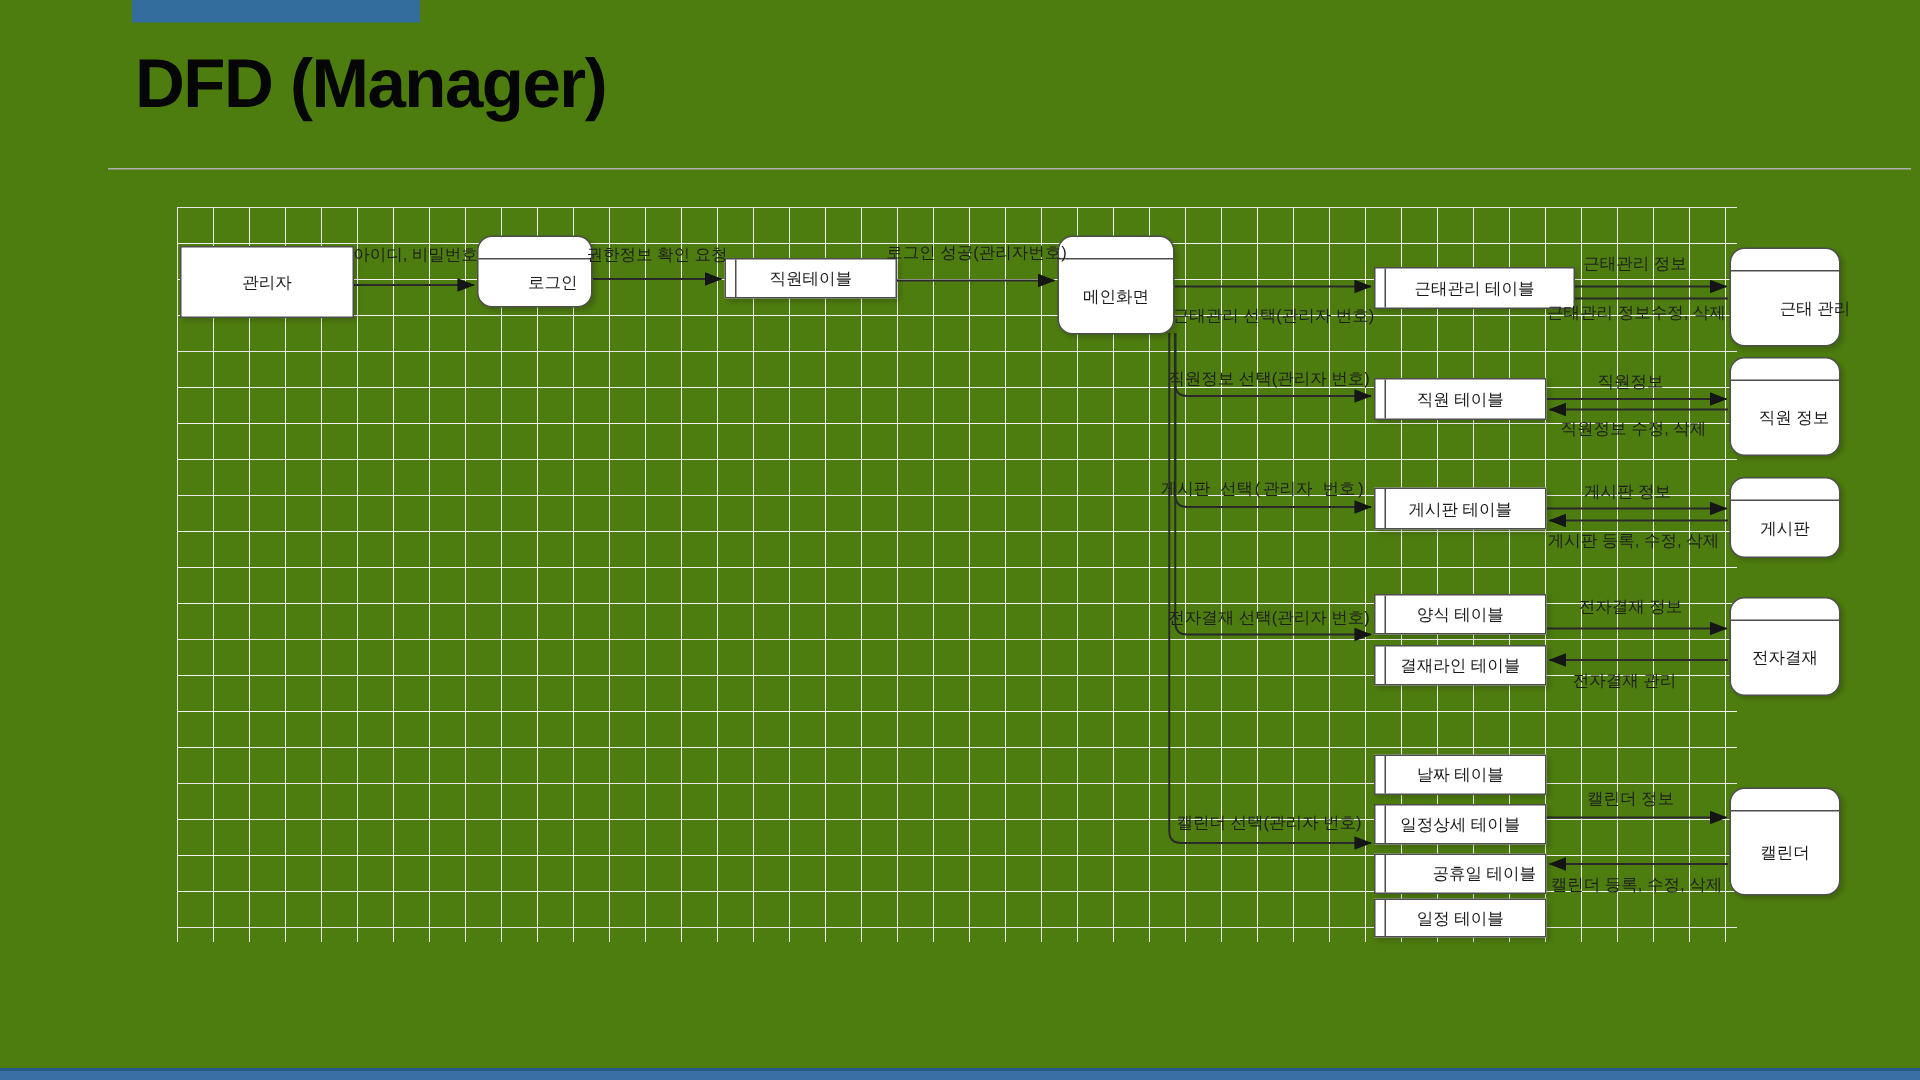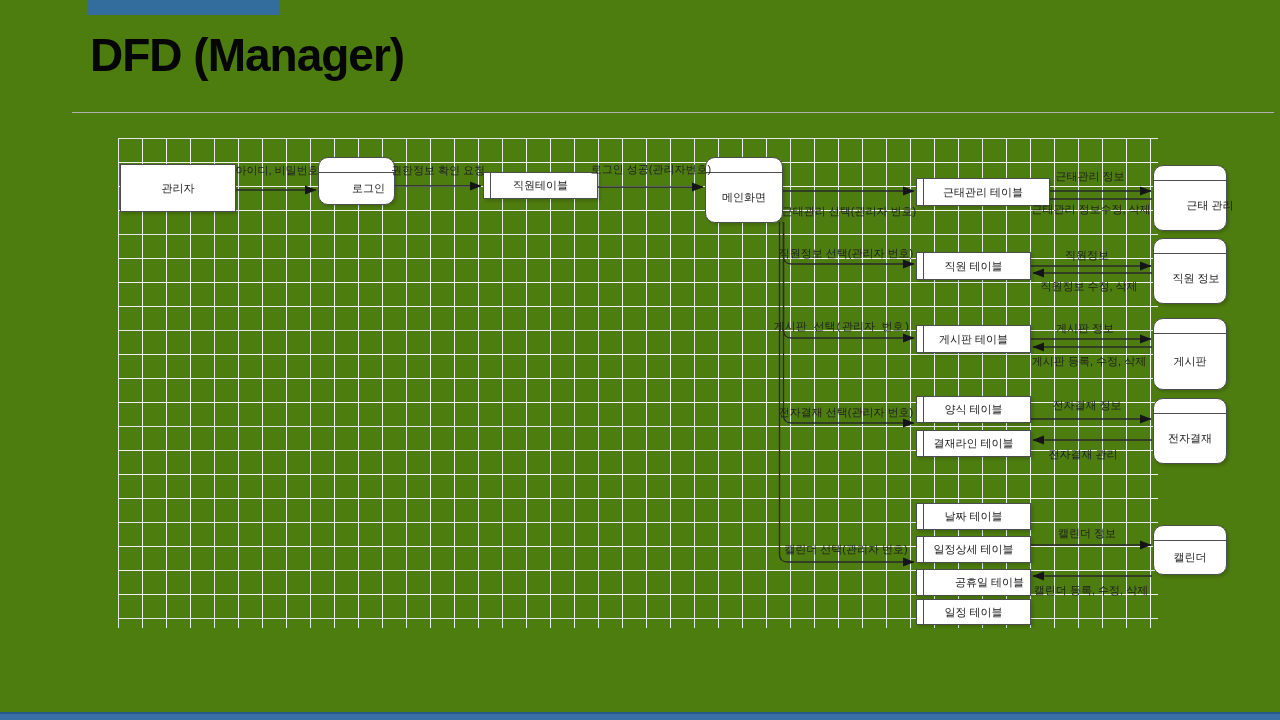--- a/index.html
+++ b/index.html
@@ -140,29 +140,29 @@
           <span class="nlabel">일정 테이블</span>
         </div>
         <div class="node process" style="left: 1153px; top: 165px; width: 74px; height: 66px; padding-left: 40px;">
           <div class="band"></div>
           <span class="nlabel">근태 관리</span>
         </div>
         <div class="node process" style="left: 1153px; top: 238px; width: 74px; height: 66px; padding-left: 12px;">
           <div class="band"></div>
           <span class="nlabel">직원 정보</span>
         </div>
-        <div class="node process" style="left: 1153px; top: 318px; width: 74px; height: 72px; align-items: center;">
+        <div class="node process" style="left: 1153px; top: 318px; width: 74px; height: 54px; align-items: center;">
           <div class="band"></div>
           <span class="nlabel">게시판</span>
         </div>
         <div class="node process" style="left: 1153px; top: 398px; width: 74px; height: 66px; align-items: center;">
           <div class="band"></div>
           <span class="nlabel">전자결재</span>
         </div>
-        <div class="node process" style="left: 1153px; top: 525px; width: 74px; height: 50px;">
+        <div class="node process" style="left: 1153px; top: 525px; width: 74px; height: 72px;">
           <div class="band"></div>
           <span class="nlabel">캘린더</span>
         </div>
       </div>
     <div id="flows">
         <div class="flow-label" style="left: 277px; top: 164px;">아이디, 비밀번호</div>
         <div class="flow-label" style="left: 438px; top: 164px;">권한정보 확인 요청</div>
         <div class="flow-label" style="left: 651px; top: 163px;">로그인 성공(관리자번호)</div>
         <div class="flow-label" style="left: 849px; top: 173px; margin-top: 32px;">근태관리 선택(관리자 번호)</div>
         <div class="flow-label" style="left: 1090px; top: 170px;">근태관리 정보</div>

